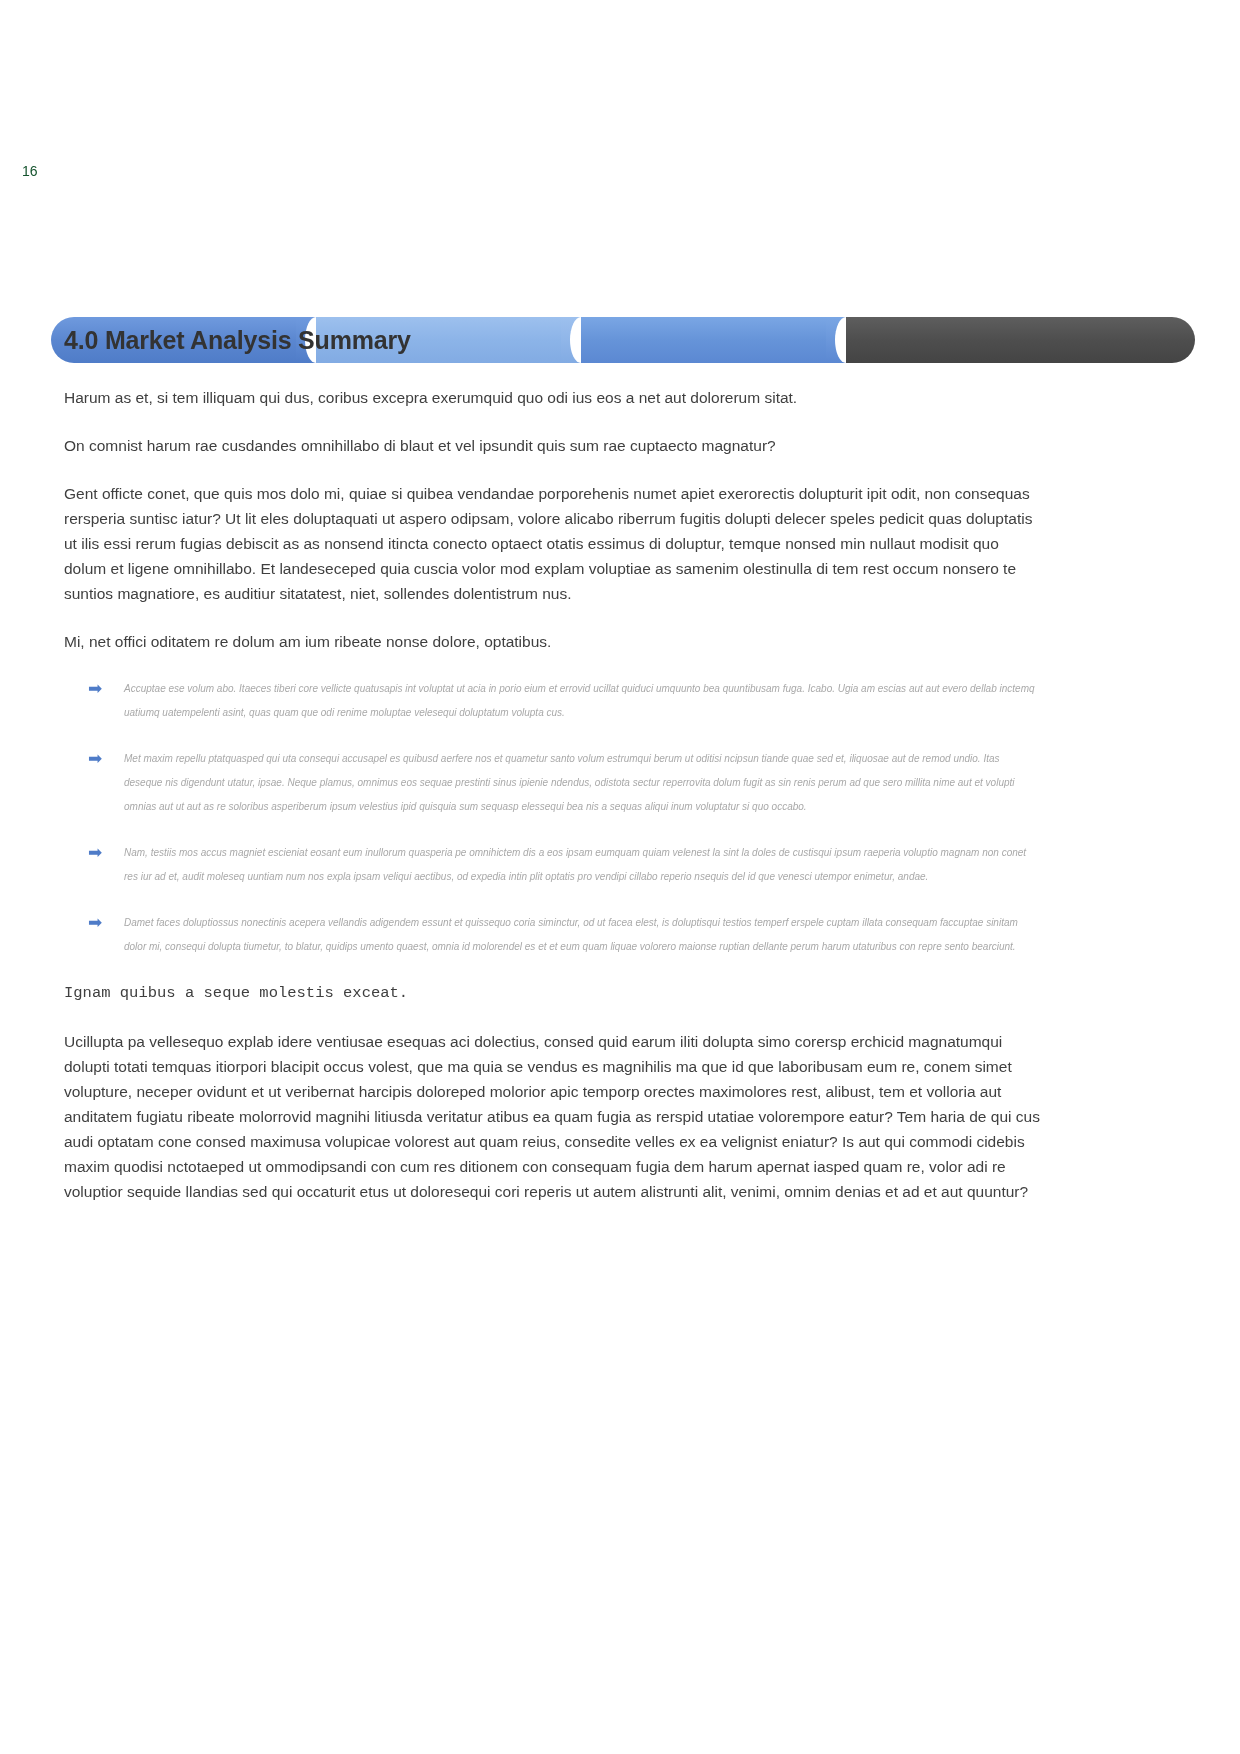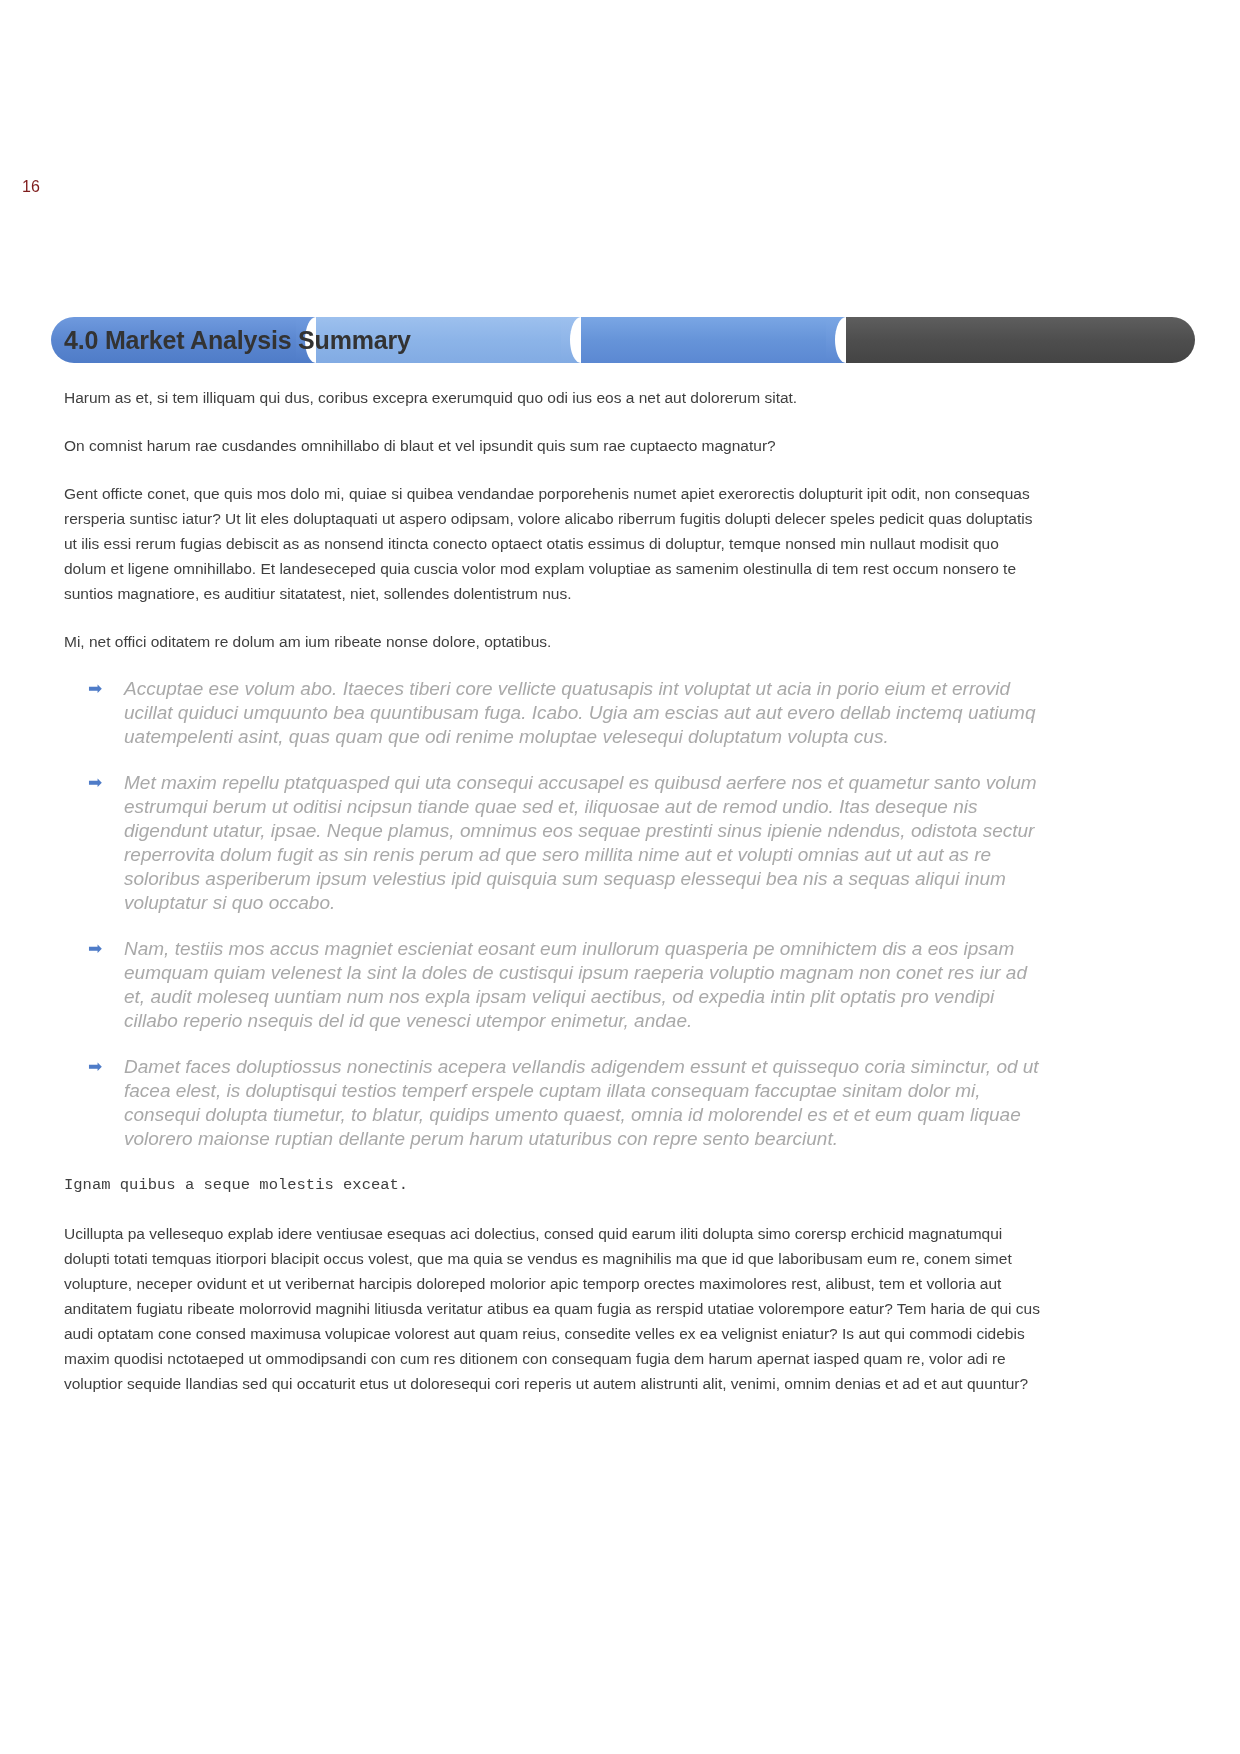--- a/index.html
+++ b/index.html
@@ -21,23 +21,23 @@
   .header {
     position: absolute;
     left: 0;
     top: 157px;
     width: 1240px;
     height: 52px;
   }
   .page-number {
     position: absolute;
     left: 22px;
-    top: 178px;
-    font-size: 16px;
-    color: #7f1d1d;
+    top: 163px;
+    font-size: 14px;
+    color: #14532d;
     letter-spacing: 0px;
   }
   .chev {
     position: absolute;
     top: 160px;
     height: 46px;
   }
   .chev-1 {
     left: 51px;
     width: 280px;
@@ -124,21 +124,21 @@
     position: absolute;
     left: 24px;
     top: 3px;
     width: 20px;
     height: 18px;
     color: #4f7cc8;
     font-size: 17px;
     line-height: 18px;
   }
   .bullet .btext {
-    font-size: 19px;
+    font-size: 10px;
     line-height: 24px;
     font-style: italic;
     color: #a9a9a9;
     display: block;
   }
   .after-bullets {
     margin-top: 26px;
     font-family: Liberation Mono, monospace;
   }
   .long-para {

